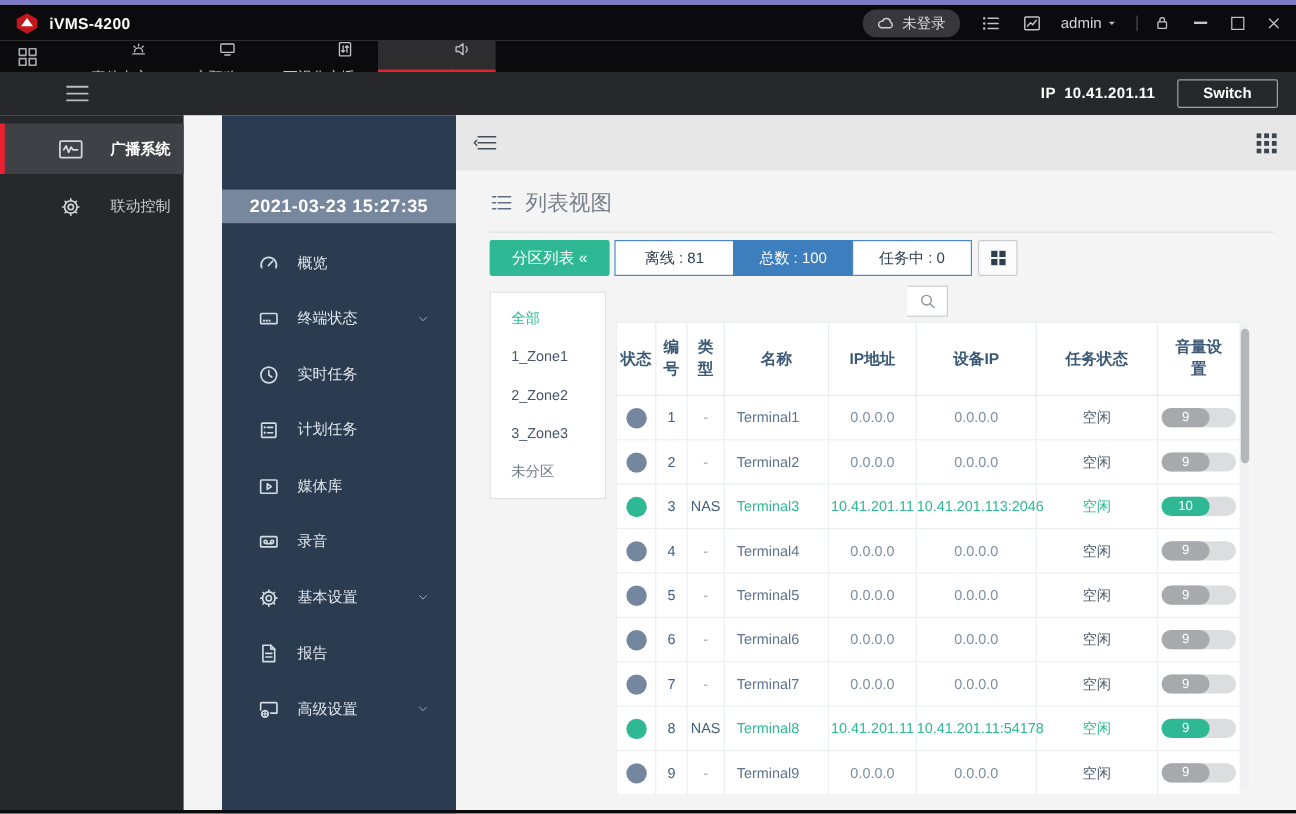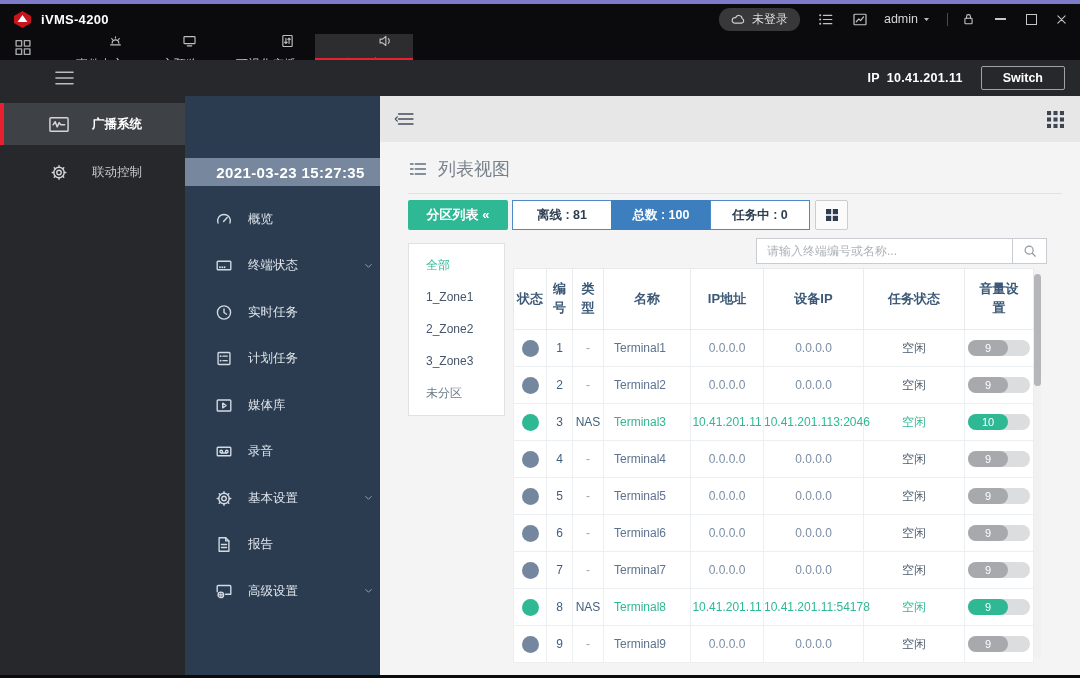--- a/index.html
+++ b/index.html
@@ -34,44 +34,44 @@
   .tab.active{background:#2d2d2f;color:#fff;font-weight:bold;}
   .tab.active::after{content:"";position:absolute;left:0;right:0;bottom:0;height:2px;background:var(--red,#e8202f);}
   .tab-close{width:13px;height:13px;border-radius:50%;background:#737476;color:#1a1a1a;margin-left:2px;}
   .tab-close svg{width:7px;height:7px;}
   
   .ipbar{position:absolute;top:60px;left:0;right:0;height:36px;background:#26282c;display:flex;align-items:center;color:#fff;}
   .ham{width:23px;height:16px;color:#b9bcc0;margin-left:53px;}
   .ip-info{margin-left:auto;font-size:12.5px;font-weight:bold;letter-spacing:.3px;display:flex;gap:7px;}
   .switch-btn{margin:0 15px 0 18px;border:1px solid #9fa2a6;border-radius:2px;padding:4px 21px;font-size:12.5px;font-weight:bold;color:#fff;background:transparent;}
   
-  .nav{position:absolute;left:0;top:96px;width:185px;bottom:0;background:#26282c;padding-top:7px;box-sizing:border-box;}
+  .nav{position:absolute;left:0;top:96px;width:153px;bottom:0;background:#26282c;padding-top:7px;box-sizing:border-box;}
   .nav-item{height:42px;display:flex;align-items:center;color:#c8cbcf;font-size:12.5px;position:relative;margin-bottom:6px;}
   .nav-item .icon{width:22px;height:17px;margin-left:48px;color:#d4d6d9;}
   .nav-item .lbl{margin-left:22px;}
   .nav-item.active{background:#3e4247;color:#fff;font-weight:bold;}
   .nav-item.active::before{content:"";position:absolute;left:0;top:0;bottom:0;width:4px;background:var(--red,#e8202f);}
   
-  .sidebar2{position:absolute;left:185px;top:96px;width:195px;bottom:0;background:#2b3c50;padding-left:16px;}
+  .sidebar2{position:absolute;left:185px;top:96px;width:195px;bottom:0;background:#2b3c50;}
   .timestamp{position:absolute;top:62px;left:0;right:0;height:28px;background:#76879e;color:#fff;font-weight:bold;
              font-size:15px;display:flex;align-items:center;justify-content:center;letter-spacing:.4px;}
   .menu{position:absolute;top:100px;left:0;right:0;}
   .menu-item{height:46.5px;display:flex;align-items:center;color:#dfe5ec;font-size:12.5px;}
   .menu-item .icon{width:18px;height:17px;margin-left:30px;color:#d2dae3;}
   .menu-item .lbl{margin-left:15px;}
   .menu-item .chev{margin-left:auto;margin-right:22px;width:11px;height:10px;color:#a9b5c2;}
   
   .main{position:absolute;left:380px;top:96px;right:0;bottom:0;background:#f4f4f5;}
   .toolbar{position:absolute;top:0;left:0;right:0;height:46px;background:#e7e7e8;display:flex;align-items:center;}
   .collapse{width:21px;height:16px;margin-left:14px;color:#434f5b;}
   .grid9{width:17px;height:17px;margin-left:auto;margin-right:16px;color:#3c4550;}
   .view-head{position:absolute;top:61px;left:28px;display:flex;align-items:center;gap:10px;color:#79828c;font-size:18px;}
   .view-head .icon{width:20px;height:16px;color:#5e6e7e;}
   .divider{position:absolute;top:97px;left:28px;right:18px;height:1px;background:#e1e1e2;}
-  .controls{position:absolute;top:104px;left:28px;display:flex;align-items:flex-start;font-weight:bold;}
+  .controls{position:absolute;top:104px;left:28px;display:flex;align-items:flex-start;}
   .partition-btn{width:100px;height:30px;background:var(--green,#2eb894);color:#fff;font-size:13px;
                  display:flex;align-items:center;justify-content:center;border-radius:2px;}
   .filter-tabs{display:flex;margin-left:4px;}
   .ftab{width:100px;height:30px;box-sizing:border-box;border:1px solid #4e88c7;background:#fff;color:#2c3e50;
         font-size:12.5px;display:flex;align-items:center;justify-content:center;margin-left:-1px;}
   .ftab:first-child{margin-left:0;}
   .ftab.active{background:var(--blue,#3d7ebf);border-color:var(--blue,#3d7ebf);color:#fff;}
   .grid4-btn{width:33px;height:30px;box-sizing:border-box;border:1px solid #c9ccd0;background:#fbfbfb;margin-left:5px;
              display:flex;align-items:center;justify-content:center;color:#2c3e50;border-radius:2px;}
   .grid4-btn .icon{width:14px;height:14px;}
@@ -414,21 +414,20 @@
               <rect x="1" y="1" width="5.2" height="5.2"></rect>
               <rect x="7.8" y="1" width="5.2" height="5.2"></rect>
               <rect x="1" y="7.8" width="5.2" height="5.2"></rect>
               <rect x="7.8" y="7.8" width="5.2" height="5.2"></rect>
             </svg>
           </span>
       </div>
     </div>
 
     <div class="search-row">
-      <input class="search-input" type="text" placeholder="请输入终端编号或名称..." style="">
       <div class="search-btn">
         <span class="icon">
             <svg viewBox="0 0 16 16" fill="none" stroke="currentColor" stroke-width="1.3" stroke-linecap="round" stroke-linejoin="round">
               <circle cx="7" cy="7" r="4.6"></circle>
               <path d="M10.6 10.6 L14 14"></path>
             </svg>
           </span>
       </div>
     </div>
 

